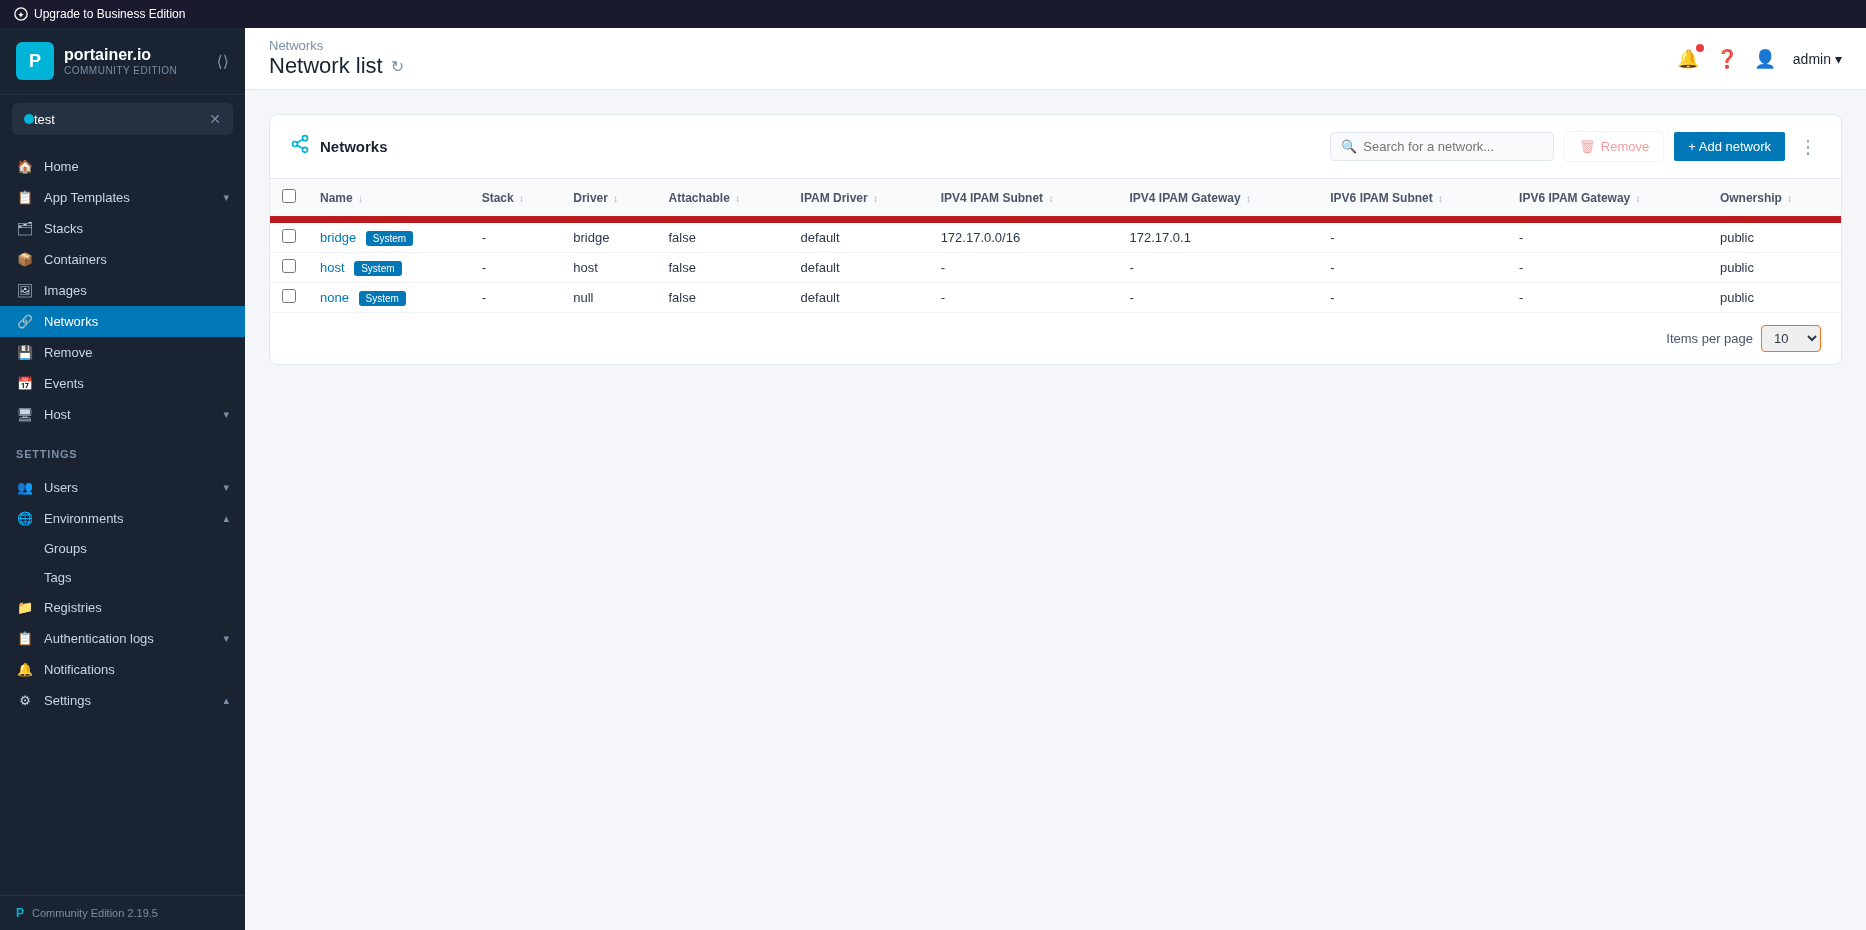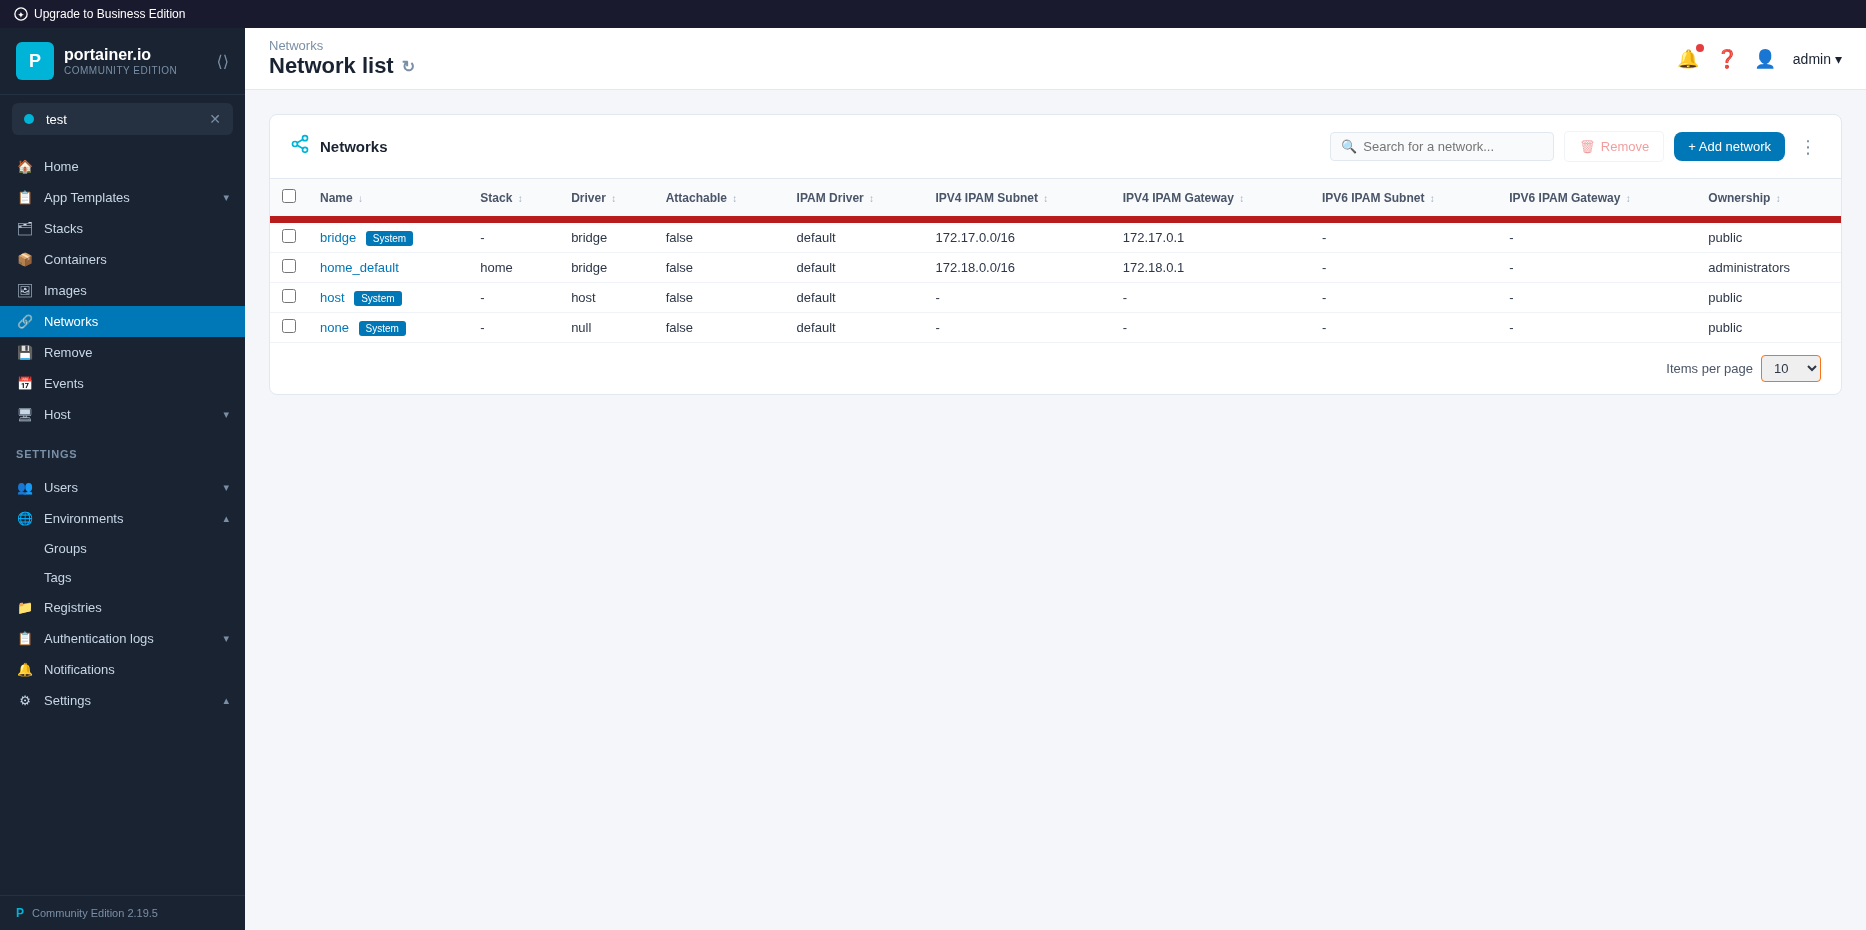--- a/index.html
+++ b/index.html
@@ -64,21 +64,21 @@
     }
     .sidebar-item.active { background: #0077b6; color: #fff; }
     .sidebar-item .icon { width: 18px; text-align: center; flex-shrink: 0; }
     .sidebar-item .chevron { margin-left: auto; font-size: 11px; color: #7a8fa6; }
 
     .sidebar-env {
       margin: 8px 12px;
       background: #253041;
       border-radius: 6px;
       padding: 8px 12px;
-      display: flex; align-items: center; gap: 12px;
+      display: flex; align-items: center; gap: 0;
       cursor: pointer;
     }
     .sidebar-env .env-dot { width: 10px; height: 10px; background: #00b4d8; border-radius: 50%; flex-shrink: 0; }
     .sidebar-env .env-name { font-size: 13px; color: #fff; font-weight: 500; }
     .sidebar-env .env-close { margin-left: auto; color: #7a8fa6; cursor: pointer; font-size: 14px; }
 
     .sidebar-sub-item {
       display: flex; align-items: center; gap: 10px;
       padding: 7px 16px 7px 44px;
       cursor: pointer; color: #c8d6e5; font-size: 13px;
@@ -109,21 +109,21 @@
 
     
     .top-header {
       background: #fff;
       border-bottom: 1px solid #e2e8f0;
       padding: 10px 24px;
       display: flex; align-items: center;
       flex-shrink: 0;
     }
     .breadcrumb { color: #7a8fa6; font-size: 13px; }
-    .page-title { font-size: 22px; font-weight: 700; color: #1a2332; display: flex; align-items: center; gap: 8px; }
+    .page-title { font-size: 22px; font-weight: 400; color: #1a2332; display: flex; align-items: center; gap: 8px; }
     .page-title .refresh-icon { color: #7a8fa6; font-size: 16px; cursor: pointer; }
     .header-actions { margin-left: auto; display: flex; align-items: center; gap: 16px; }
     .header-icon { color: #7a8fa6; cursor: pointer; font-size: 18px; position: relative; }
     .header-icon .badge { position: absolute; top: -4px; right: -4px; width: 8px; height: 8px; background: #e53e3e; border-radius: 50%; }
     .admin-btn { display: flex; align-items: center; gap: 4px; color: #1a2332; cursor: pointer; font-size: 14px; }
 
     
     .content {
       flex: 1;
       overflow-y: auto;
@@ -163,21 +163,21 @@
       display: flex; align-items: center; gap: 5px;
       padding: 7px 14px;
       border: 1px solid #e2e8f0; border-radius: 4px;
       background: #fff; color: #e53e3e; cursor: pointer; font-size: 13px;
     }
     .btn-remove:disabled { opacity: 0.5; cursor: not-allowed; }
 
     .btn-add {
       display: flex; align-items: center; gap: 5px;
       padding: 7px 14px;
-      border: none; border-radius: 8px;
+      border: none; border-radius: 2px;
       background: #0077b6; color: #fff; cursor: pointer; font-size: 13px;
     }
 
     .btn-more {
       background: none; border: none; cursor: pointer; color: #7a8fa6; font-size: 18px; padding: 0 4px;
     }
 
     
     table { width: 100%; border-collapse: collapse; }
     thead tr { background: #f8fafc; border-bottom: 7px solid #b91c1c; }
@@ -450,38 +450,20 @@
       <td>172.17.0.1</td>
       <td>-</td>
       <td>-</td>
       <td>public</td>
     </tr>
               <tr>
       <td class="checkbox-cell">
         <input type="checkbox" style="">
       </td>
       <td>
-        <a class="link-text">home_default</a>
-        
-      </td>
-      <td>home</td>
-      <td>bridge</td>
-      <td>false</td>
-      <td>default</td>
-      <td>172.18.0.0/16</td>
-      <td>172.18.0.1</td>
-      <td>-</td>
-      <td>-</td>
-      <td>administrators</td>
-    </tr>
-              <tr>
-      <td class="checkbox-cell">
-        <input type="checkbox" style="">
-      </td>
-      <td>
         <a class="link-text">host</a>
         <span class="badge-system">System</span>
       </td>
       <td>-</td>
       <td>host</td>
       <td>false</td>
       <td>default</td>
       <td>-</td>
       <td>-</td>
       <td>-</td>

